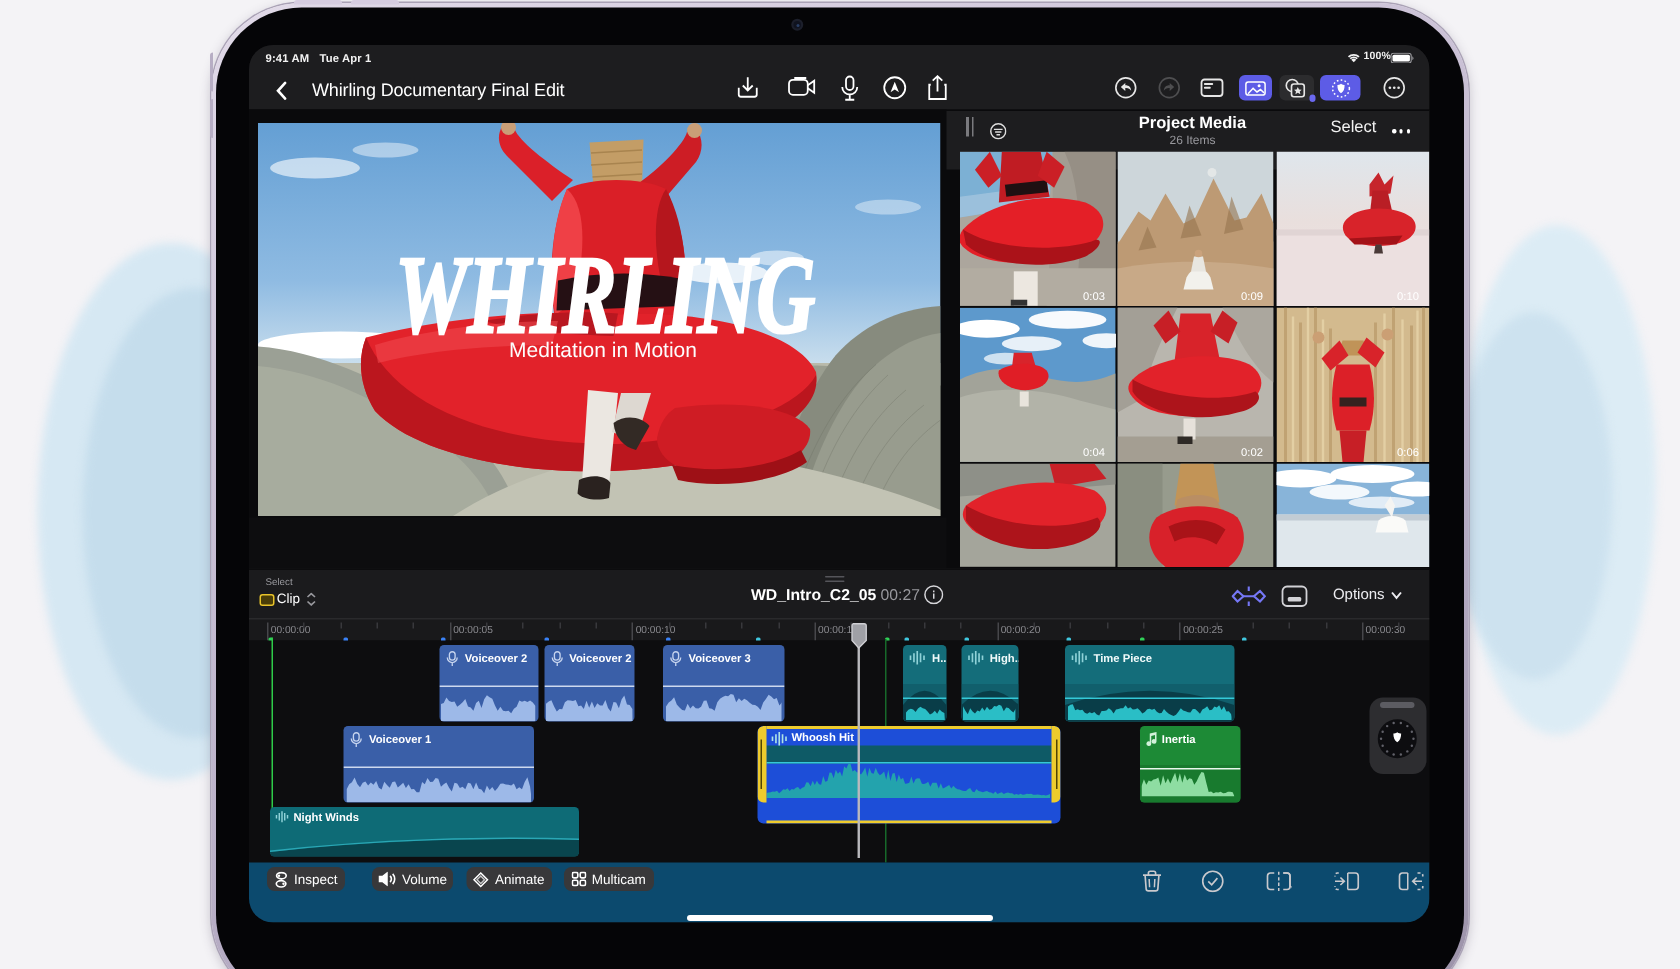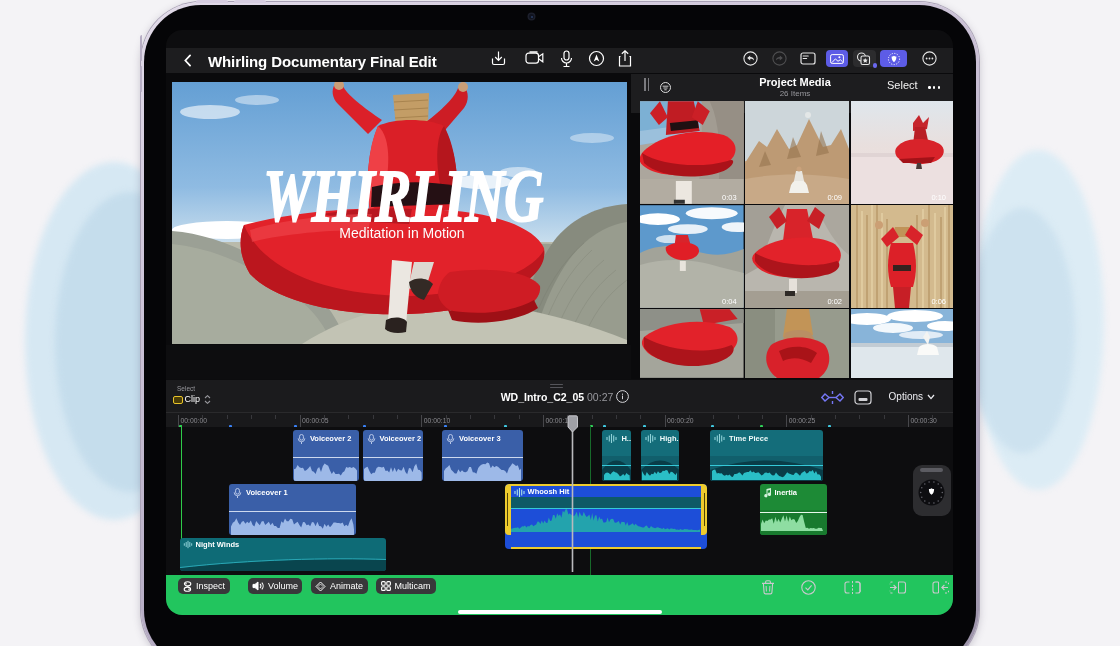--- a/index.html
+++ b/index.html
@@ -23,52 +23,67 @@
 #cam { left:388px; top:12px; width:5px; height:5px; border-radius:50%; background:#10131f; box-shadow:0 0 0 1.5px #1c1f2b; }
 #cam i { position:absolute; left:1.5px; top:1.5px; width:2px; height:2px; border-radius:50%; background:#2a3f66;}
 .nub { top:-2px; height:3px; border-radius:2px 2px 0 0; background:#d6cde0; }
 #screen { left:25px; top:28px; width:787px; height:585px; border-radius:16px; background:#0d0d0f; overflow:hidden;
   font-family:"Liberation Sans", sans-serif; }
 
 #statusbar { left:0; top:0; width:787px; height:18px; background:#1d1d1f; color:#f2f2f2; }
 #statusbar .t { position:absolute; top:3.5px; font-size:7.5px; font-weight:bold; letter-spacing:.1px; }
 #toolbar { left:0; top:18px; width:787px; height:25px; background:#1d1d1f; }
 #tseam { left:0; top:43px; width:787px; height:1px; background:#0a0a0c; }
-.ttl { color:#fff; font-weight:bold; font-size:15px; letter-spacing:-0.1px; }
+.ttl { color:#fff; font-weight:normal; font-size:12px; letter-spacing:-0.1px; }
 
 #vwrap { left:0; top:43px; width:465px; height:272px; background:#0a0a0c; }
 #transport { left:0; top:315px; width:464px; height:34px; background:#19191b; }
 
 #mpanel { left:465px; top:43px; width:322px; height:306px; background:#0a0a0c; }
 #mphead { left:0; top:0; width:322px; height:40px; background:#1d1d1f; }
 
 #tlhead { left:0; top:349px; width:787px; height:33px; background:#1b1b1d; border-top:1px solid #0c0c0e;padding-left:11px; }
 #ruler { left:0; top:382px; width:787px; height:15px; background:#19191b; border-top:1px solid #2a2a2c; }
 #tracks { left:0; top:397px; width:787px; height:148px; background:#0d0d0f; }
-#btoolbar { left:0; top:545px; width:787px; height:40px; background:#22c55e; }
+#btoolbar { left:0; top:545px; width:787px; height:40px; background:#0c4a6e; }
 #homebar { left:292px; top:580px; width:204px; height:4px; border-radius:2px; background:#fff; }
 .clip { position:absolute; border-radius:3px; overflow:hidden; }
 .btn { position:absolute; background:#38383a; border-radius:5px; color:#fff; font-size:9px; display:flex; align-items:center; justify-content:center; }
 </style>
 </head>
 <body>
 <div class="abs" id="blobL1"></div>
 <div class="abs" id="blobL2"></div>
 <div class="abs" id="blobR1"></div>
 <div class="abs" id="blobR2"></div>
 <div class="abs" id="device">
   <div class="abs nub" style="left:55px; width:32px;"></div>
   <div class="abs" style="left:-1.5px;top:33px;width:2.5px;height:26px;border-radius:2px 0 0 2px;background:#b7aec4;"></div>
   <div class="abs" style="left:-1.5px;top:64px;width:2.5px;height:26px;border-radius:2px 0 0 2px;background:#b7aec4;"></div>
   <div class="abs nub" style="left:93px; width:32px;"></div>
   <div class="abs" id="bezel"></div>
   <div class="abs" id="cam">
       <i></i>
     </div>
   <div class="abs" id="screen">
+    <div class="abs" id="statusbar">
+      <span class="t" style="left:11px;">9:41 AM</span>
+      <span class="t" style="left:47px;">Tue Apr 1</span>
+      <span class="t" style="left:743px;top:4px;font-size:7px;">100%</span>
+      <svg class="abs" style="left:731.5px;top:4.5px;" width="9" height="7" viewBox="0 0 12 9" fill="#f2f2f2">
+          <path d="M6 8.4 L3.8 6.2 a3.4 3.4 0 0 1 4.4 0 z"></path>
+          <path d="M2.3 4.7 a5.6 5.6 0 0 1 7.4 0 L8.6 5.8 a4 4 0 0 0-5.2 0 z"></path>
+          <path d="M.8 3.2 a7.8 7.8 0 0 1 10.4 0 L10.1 4.3 a6.2 6.2 0 0 0-8.2 0 z"></path>
+        </svg>
+      <svg class="abs" style="left:761px;top:4.5px;" width="16" height="7.5" viewBox="0 0 22 10">
+          <rect x=".5" y=".5" width="18.5" height="9" rx="2.4" fill="none" stroke="#9a9a9e" stroke-width="1"></rect>
+          <rect x="1.8" y="1.8" width="16" height="6.4" rx="1.4" fill="#fff"></rect>
+          <path d="M20 3.2 a2.1 2.1 0 0 1 0 3.6 z" fill="#9a9a9e"></path>
+        </svg>
+    </div>
     <div class="abs" id="toolbar">
       <svg class="abs" style="left:17px;top:5.5px;" width="9" height="13" viewBox="0 0 10 15">
           <path d="M8 1.5 L2.5 7.5 L8 13.5" stroke="#fff" stroke-width="2" fill="none" stroke-linecap="round"></path>
         </svg>
       <span class="ttl abs" style="left:42px;top:5px;">Whirling Documentary Final Edit</span>
 
       <svg class="abs" style="left:324px;top:2px;" width="17" height="17" viewBox="0 0 17 17" fill="none" stroke="#fff" stroke-width="1.2">
         <path d="M2.5 8.5 v4.5 a1.5 1.5 0 0 0 1.5 1.5 h9 a1.5 1.5 0 0 0 1.5-1.5 v-4.5"></path>
           <path d="M8.5 1.5 v8.5 M5.2 7 l3.3 3.3 L11.8 7"></path>
         </svg>

